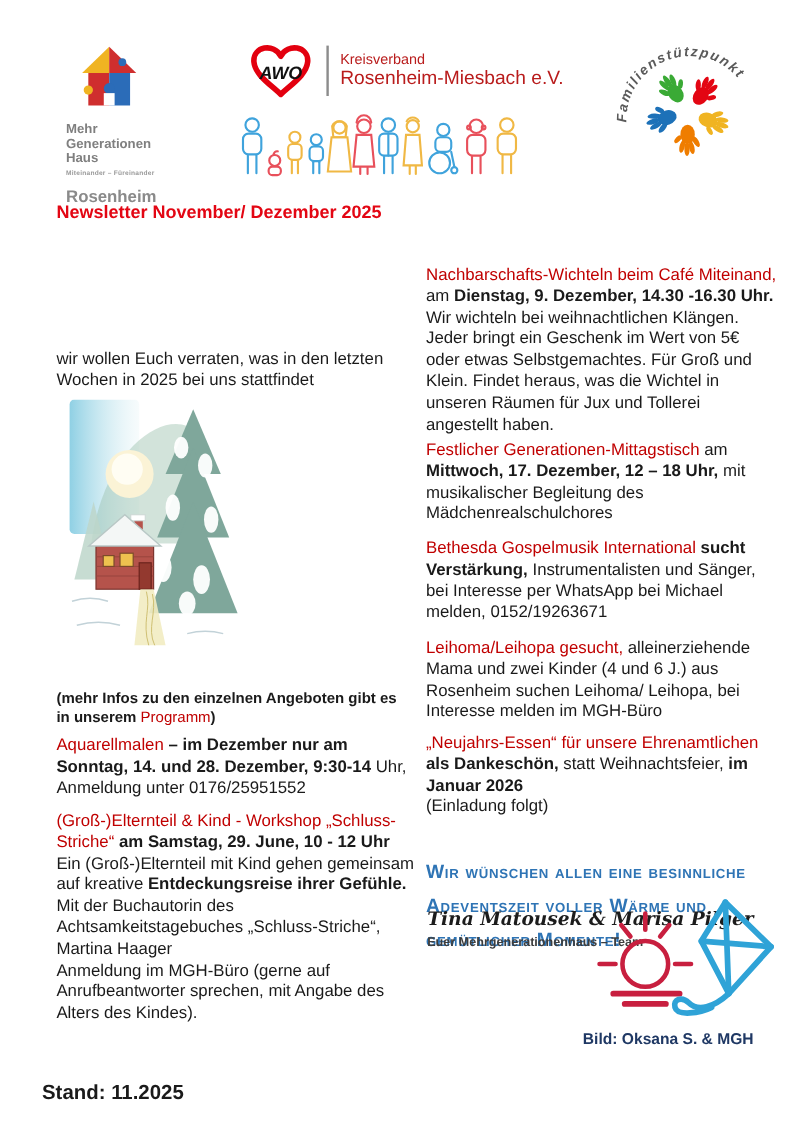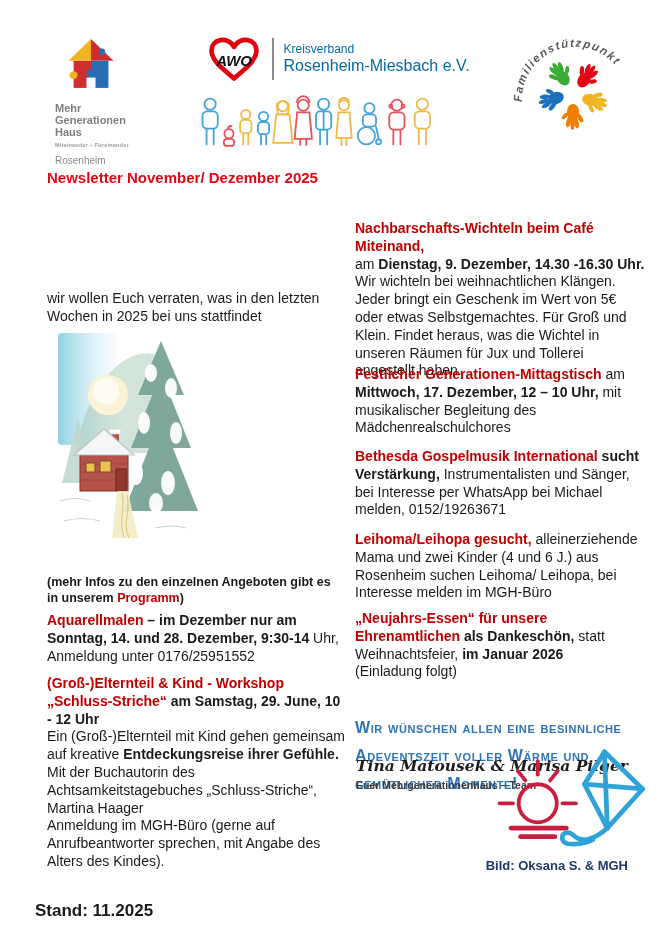--- a/index.html
+++ b/index.html
@@ -5,39 +5,39 @@
   html,body{margin:0;padding:0;background:#fff;}
   .page{
     position:relative;width:664px;height:942px;background:#ffffff;overflow:hidden;
     font-family:"Liberation Sans",sans-serif;color:#1a1a1a;
   }
   
   .mgh-logo{position:absolute;left:55px;top:36px;width:110px;}
   .mgh-house{display:block;margin-left:7px;}
   .mgh-text{margin-top:6px;line-height:12px;font-size:11px;font-weight:bold;color:#7f7f7f;}
   .mgh-tagline{font-size:5.5px;font-weight:bold;color:#9a9a9a;margin-top:4px;letter-spacing:.2px;}
-  .mgh-city{font-size:10px;color:#8a8a8a;margin-top:7px;font-weight:normal;}
+  .mgh-city{font-size:14px;color:#8a8a8a;margin-top:7px;font-weight:bold;}
   .awo-logo{position:absolute;left:206px;top:34px;display:flex;align-items:center;gap:10px;}
   .awo-divider{width:1.5px;height:42px;background:#8c8c8c;}
-  .awo-text{color:#0369a1;line-height:1.15;}
+  .awo-text{color:#b91c1c;line-height:1.15;}
   .awo-text .l1{font-size:12px;}
   .awo-text .l2{font-size:16px;}
   .fsp-logo{position:absolute;left:510px;top:32px;}
   .people-row{position:absolute;left:197px;top:93px;}
   
   .newsletter-title{position:absolute;left:47px;top:169px;font-size:15px;font-weight:bold;color:#e30613;}
   .greeting{position:absolute;left:47px;top:196px;color:#2e74b5;font-weight:bold;
     font-variant:small-caps;letter-spacing:1.1px;font-size:17px;line-height:28px;}
   
   .block{position:absolute;font-size:14px;line-height:17.8px;white-space:pre-wrap;}
   .col-l{left:47px;width:298px;}
   .col-r{left:355px;width:292px;}
   .seg-n{font-weight:400;}
   .seg-b{font-weight:700;}
-  .seg-rb{font-weight:700;color:#c00000;}
+  .seg-rb{font-weight:400;color:#c00000;}
   .note-block{font-size:12.5px;line-height:16px;}
   .winter-art{position:absolute;left:56px;top:333px;}
   
   .wishes{position:absolute;left:355px;top:696px;width:302px;color:#2e74b5;font-weight:bold;
     font-variant:small-caps;letter-spacing:.6px;font-size:16px;line-height:28px;margin-top:18px;}
   .signature-names{position:absolute;left:356px;top:756px;
     font-family:"DejaVu Serif",serif;font-style:italic;font-weight:bold;font-size:15.5px;color:#1c1c1c;}
   .signature-team{position:absolute;left:356px;top:779px;font-size:10.5px;font-weight:bold;color:#3d3d3d;}
   .sun-kite{position:absolute;left:492px;top:744px;}
   .bild-credit{position:absolute;left:468px;top:858px;width:160px;text-align:right;
@@ -235,21 +235,21 @@
   <p class="block col-l" style="top:598px"><span class="seg-rb">Aquarellmalen</span><span class="seg-b"> – im Dezember nur am Sonntag, 14. und 28. Dezember, 9:30-14</span><span class="seg-n"> Uhr, Anmeldung unter 0176/25951552</span></p>
 
   <p class="block col-l" style="top:661px"><span class="seg-rb">(Groß-)Elternteil &amp; Kind - Workshop „Schluss-Striche“</span><span class="seg-b"> am Samstag, 29. June, 10 - 12 Uhr</span><span class="seg-n">
 Ein (Groß-)Elternteil mit Kind gehen gemeinsam auf kreative </span><span class="seg-b">Entdeckungsreise ihrer Gefühle.</span><span class="seg-n"> Mit der Buchautorin des Achtsamkeitstagebuches „Schluss-Striche“, Martina Haager
 Anmeldung im MGH-Büro (gerne auf Anrufbeantworter sprechen, mit Angabe des Alters des Kindes).</span></p>
 
   <p class="block col-r" style="top:206px"><span class="seg-rb">Nachbarschafts-Wichteln beim Café Miteinand,</span><span class="seg-n">
 am </span><span class="seg-b">Dienstag, 9. Dezember, 14.30 -16.30 Uhr.</span><span class="seg-n">
 Wir wichteln bei weihnachtlichen Klängen. Jeder bringt ein Geschenk im Wert von 5€ oder etwas Selbstgemachtes. Für Groß und Klein. Findet heraus, was die Wichtel in unseren Räumen für Jux und Tollerei angestellt haben.</span></p>
 
-  <p class="block col-r" style="top:352px"><span class="seg-rb">Festlicher Generationen-Mittagstisch</span><span class="seg-n"> am </span><span class="seg-b">Mittwoch, 17. Dezember, 12 – 10 Uhr,</span><span class="seg-n"> mit musikalischer Begleitung des Mädchenrealschulchores</span></p>
+  <p class="block col-r" style="top:352px"><span class="seg-rb">Festlicher Generationen-Mittagstisch</span><span class="seg-n"> am </span><span class="seg-b">Mittwoch, 17. Dezember, 12 – 18 Uhr,</span><span class="seg-n"> mit musikalischer Begleitung des Mädchenrealschulchores</span></p>
 
   <p class="block col-r" style="top:434px"><span class="seg-rb">Bethesda Gospelmusik International</span><span class="seg-b"> sucht Verstärkung,</span><span class="seg-n"> Instrumentalisten und Sänger, bei Interesse per WhatsApp bei Michael melden, 0152/19263671</span></p>
 
   <p class="block col-r" style="top:517px"><span class="seg-rb">Leihoma/Leihopa gesucht,</span><span class="seg-n"> alleinerziehende Mama und zwei Kinder (4 und 6 J.) aus Rosenheim suchen Leihoma/ Leihopa, bei Interesse melden im MGH-Büro</span></p>
 
   <p class="block col-r" style="top:596px"><span class="seg-rb">„Neujahrs-Essen“ für unsere Ehrenamtlichen</span><span class="seg-b"> als Dankeschön,</span><span class="seg-n"> statt Weihnachtsfeier,</span><span class="seg-b"> im Januar 2026</span><span class="seg-n">
 (Einladung folgt)</span></p>
 
   <div class="wishes">Wir wünschen allen eine besinnliche Adeventszeit voller Wärme und gemütlicher Momente!</div>
 

